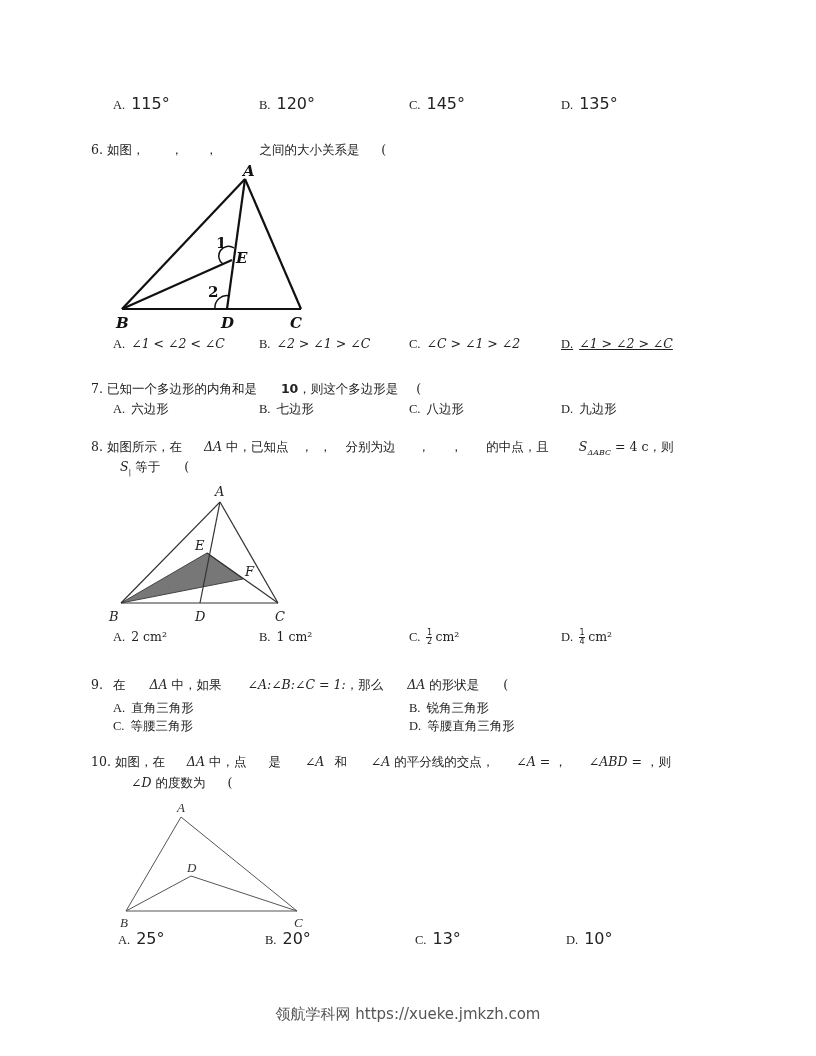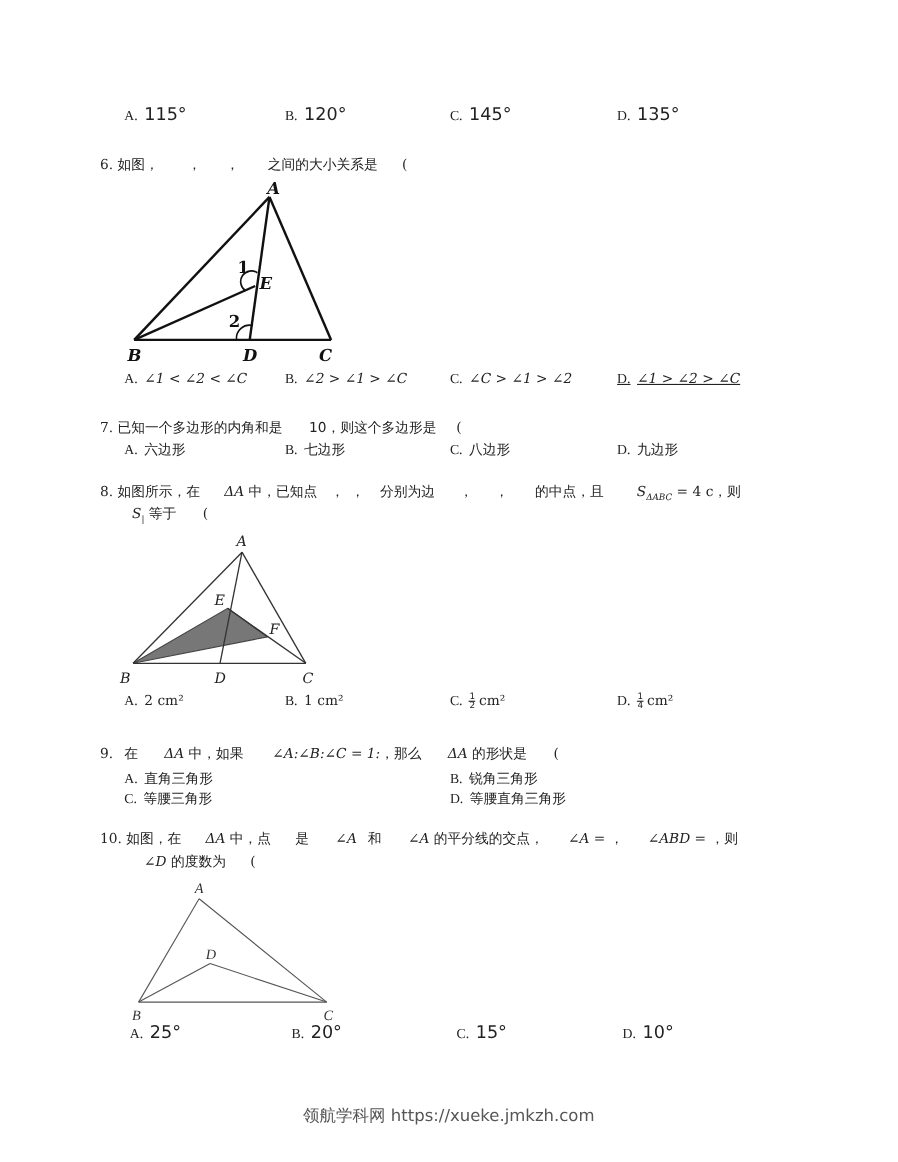--- a/index.html
+++ b/index.html
@@ -24,21 +24,21 @@
 <div class="opt" style="left:113px;top:96px;"><span class="lbl">A.</span><span class="val">115°</span></div>
 <div class="opt" style="left:259px;top:96px;"><span class="lbl">B.</span><span class="val">120°</span></div>
 <div class="opt" style="left:409px;top:96px;"><span class="lbl">C.</span><span class="val">145°</span></div>
 <div class="opt" style="left:561px;top:96px;"><span class="lbl">D.</span><span class="val">135°</span></div>
 
 <div class="t" style="left:91px;top:142px;">
   <span>6.</span>
   <span>如图，</span>
   <span style="margin-left:22px;">，</span>
   <span style="margin-left:18px;">，</span>
-  <span style="margin-left:22px;">之间的大小关系是</span>
+  <span style="margin-left:38px;">之间的大小关系是</span>
   <span style="margin-left:18px;">(</span>
 </div>
 
 <svg style="left:105px;top:160px;" width="220" height="175" viewBox="0 0 220 175">
   <g stroke="#111" stroke-width="2.2" fill="none">
     <line x1="17" y1="149" x2="140" y2="19"></line>
     <line x1="140" y1="19" x2="196" y2="149"></line>
     <line x1="17" y1="149" x2="196" y2="149"></line>
     <line x1="140" y1="19" x2="122" y2="149"></line>
     <line x1="17" y1="149" x2="127" y2="100"></line>
@@ -59,21 +59,21 @@
 </svg>
 
 <div class="opt" style="left:113px;top:336px;"><span class="lbl">A.</span><span class="math">∠1 &lt; ∠2 &lt; ∠C</span></div>
 <div class="opt" style="left:259px;top:336px;"><span class="lbl">B.</span><span class="math">∠2 &gt; ∠1 &gt; ∠C</span></div>
 <div class="opt" style="left:409px;top:336px;"><span class="lbl">C.</span><span class="math">∠C &gt; ∠1 &gt; ∠2</span></div>
 <div class="opt" style="left:561px;top:336px;text-decoration:underline;"><span class="lbl">D.</span><span class="math">∠1 &gt; ∠2 &gt; ∠C</span></div>
 
 <div class="t" style="left:91px;top:381px;">
   <span>7.</span>
   <span>已知一个多边形的内角和是</span>
-  <span class="mathup" style="margin-left:20px;font-weight:normal;">10</span><span>，则这个多边形是</span>
+  <span class="mathup" style="margin-left:20px;font-weight:bold;">10</span><span>，则这个多边形是</span>
   <span style="margin-left:14px;">(</span>
 </div>
 <div class="opt" style="left:113px;top:401px;"><span class="lbl">A.</span><span>六边形</span></div>
 <div class="opt" style="left:259px;top:401px;"><span class="lbl">B.</span><span>七边形</span></div>
 <div class="opt" style="left:409px;top:401px;text-align:right;"><span class="lbl">C.</span><span>八边形</span></div>
 <div class="opt" style="left:561px;top:401px;"><span class="lbl">D.</span><span>九边形</span></div>
 
 <div class="t" style="left:91px;top:439px;">
   <span>8.</span>
   <span>如图所示，在</span>
@@ -170,16 +170,16 @@
   <g font-family="Liberation Serif, serif" font-style="italic" font-size="13" fill="#333">
     <text x="67" y="17">A</text>
     <text x="10" y="132">B</text>
     <text x="184" y="132">C</text>
     <text x="77" y="77">D</text>
   </g>
 </svg>
 
 <div class="opt" style="left:118px;top:931px;"><span class="lbl">A.</span><span class="val">25°</span></div>
 <div class="opt" style="left:265px;top:931px;"><span class="lbl">B.</span><span class="val">20°</span></div>
-<div class="opt" style="left:415px;top:931px;"><span class="lbl">C.</span><span class="val">15°</span></div>
+<div class="opt" style="left:415px;top:931px;"><span class="lbl">C.</span><span class="val">13°</span></div>
 <div class="opt" style="left:566px;top:931px;"><span class="lbl">D.</span><span class="val">10°</span></div>
 
 <div class="footer">领航学科网 https://xueke.jmkzh.com</div>
 
 </body></html>

